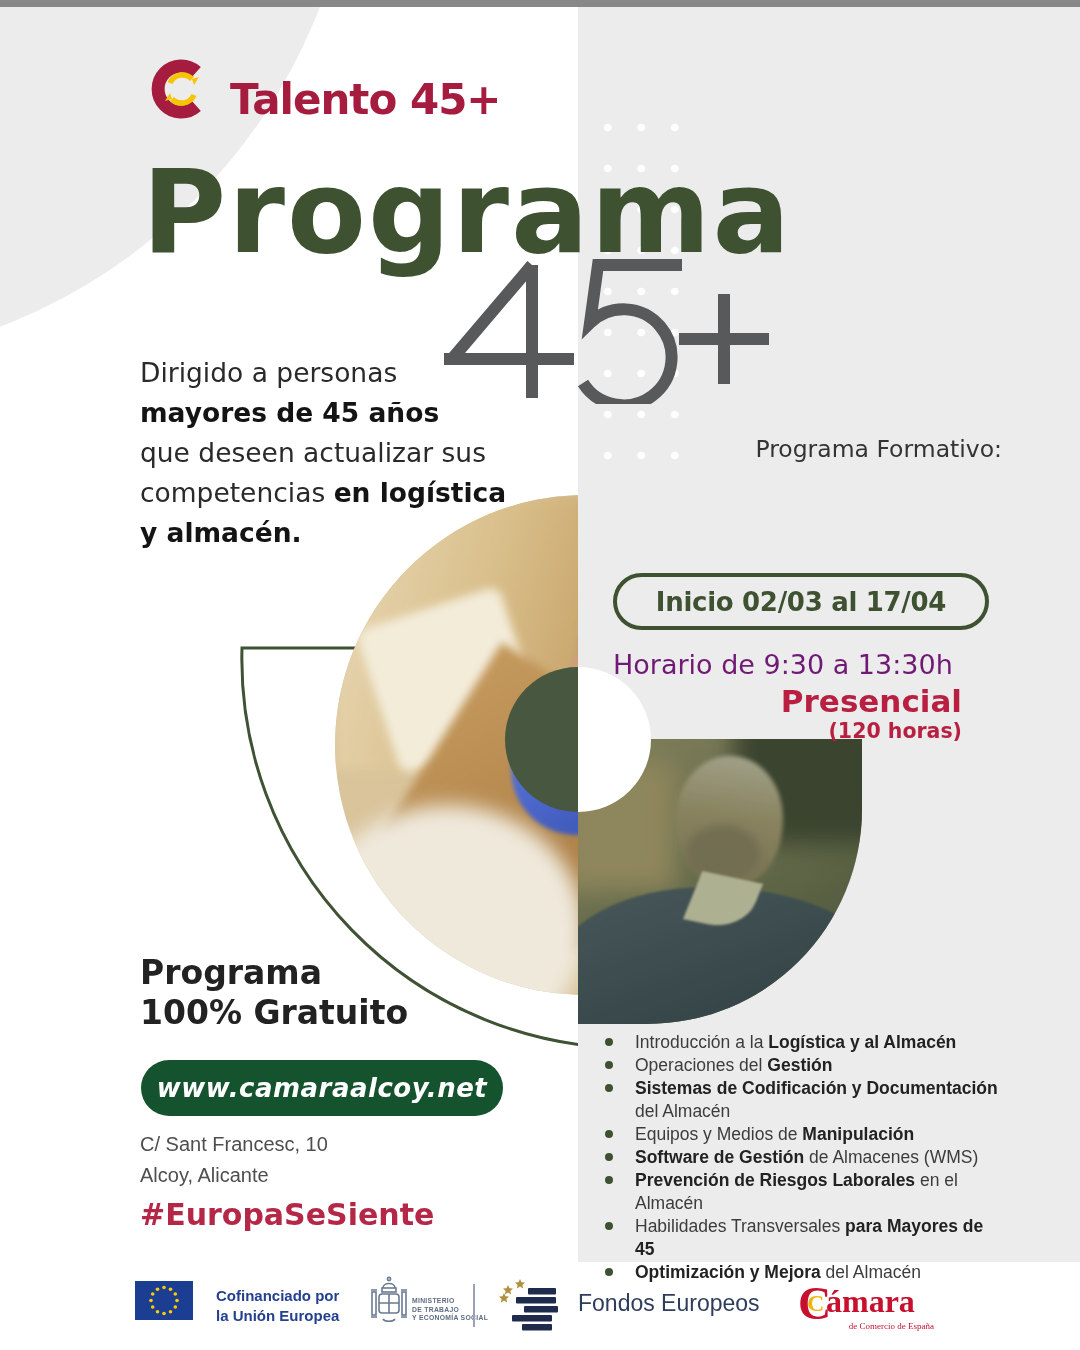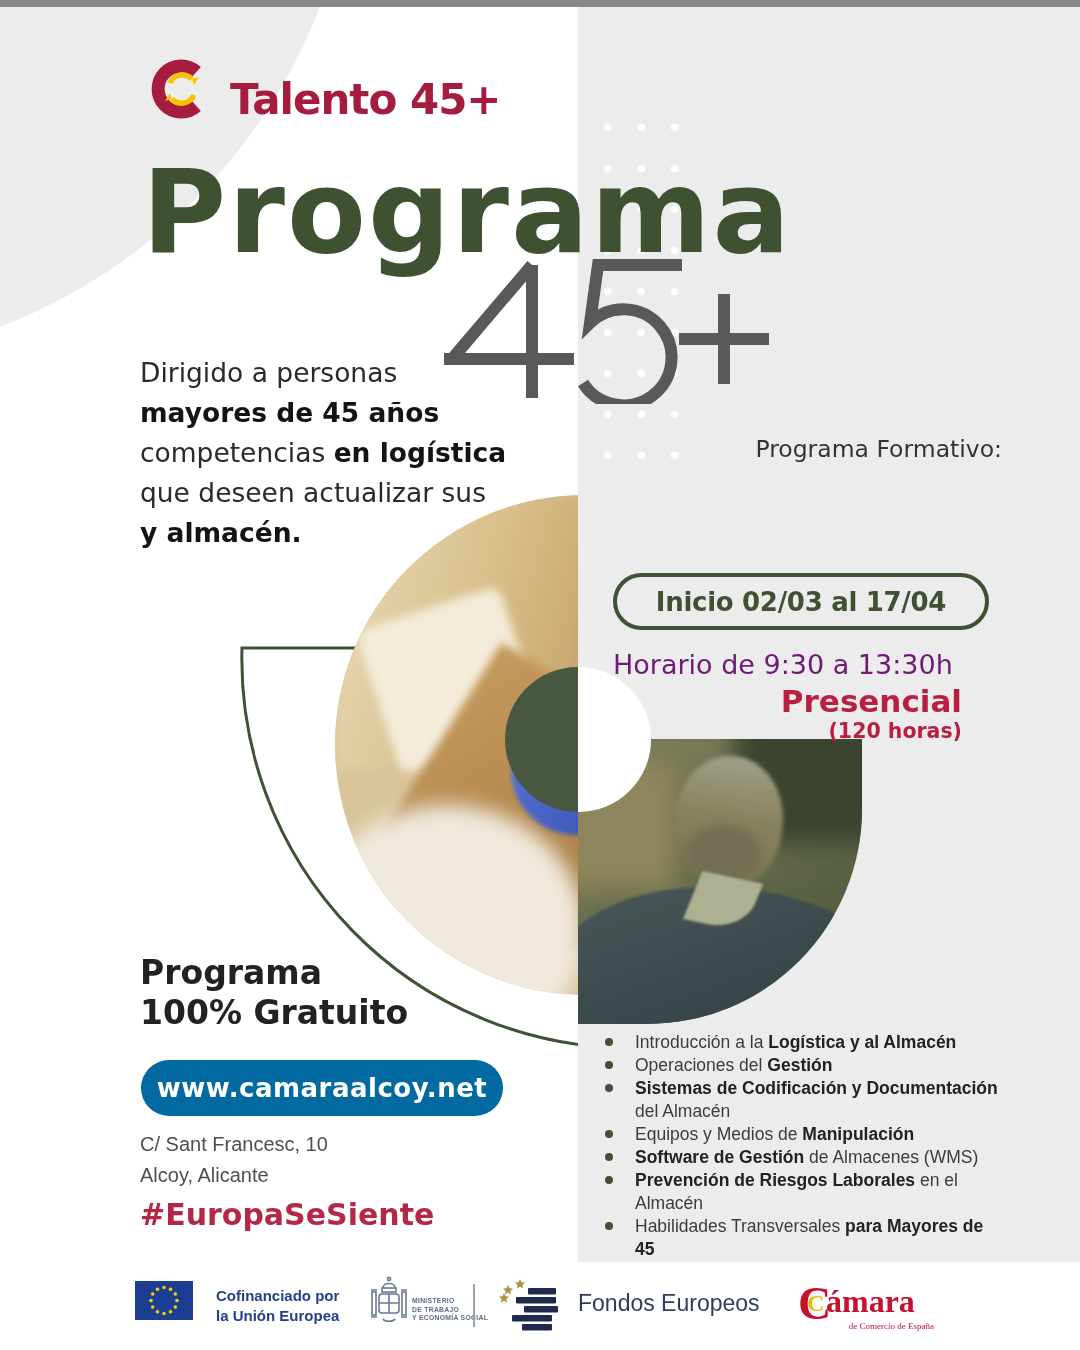--- a/index.html
+++ b/index.html
@@ -79,23 +79,23 @@
 
   
   .curriculum{left:605px;top:1024px;width:402px;z-index:5;list-style:none;margin:0;padding:0;}
   .curriculum li{display:flex;gap:22px;font-size:17.5px;line-height:23px;color:#3c3c3c;margin:0;}
   .curriculum li b{color:#222;}
   .curriculum .dot{flex:0 0 8px;width:8px;height:8px;border-radius:50%;background:#3E5130;margin-top:7px;}
 
   
   .gratuito{left:140px;top:946px;font-family:"DejaVu Sans",sans-serif;font-weight:bold;
             font-size:33px;line-height:40px;color:#222;white-space:pre-line;z-index:5;}
-  .url-pill{left:141px;top:1053px;width:362px;height:56px;border-radius:29px;background:#0369a1;
+  .url-pill{left:141px;top:1053px;width:362px;height:56px;border-radius:29px;background:#14532d;
             display:flex;align-items:center;justify-content:center;font-family:"DejaVu Sans",sans-serif;
-            font-weight:bold;font-size:26px;letter-spacing:.5px;color:#ffffff;z-index:5;cursor:pointer;}
+            font-weight:bold;font-size:26px;letter-spacing:.5px;color:#ffffff;z-index:5;cursor:pointer;font-style:italic;}
   .address{left:140px;top:1122px;font-size:20px;line-height:31px;color:#4e4e4e;white-space:pre-line;z-index:5;}
   .hashtag{left:140px;top:1190px;font-family:"DejaVu Sans",sans-serif;font-weight:bold;
            font-size:30px;color:#B52747;z-index:5;}
 
   
   .eu-flag{left:135px;top:1274px;z-index:6;}
   .eu-text{left:216px;top:1279px;font-weight:bold;font-size:15px;line-height:19.5px;color:#24408F;
            white-space:pre-line;z-index:6;}
   .ministry-svg{left:370px;top:1268px;z-index:6;}
   .ministry-text{left:412px;top:1290px;font-weight:bold;font-size:6.8px;line-height:8.6px;
@@ -163,22 +163,22 @@
     <g fill="none" stroke="#58595B" stroke-width="12">
       <path d="M92,6 L12,100 M4,100 H134 M92,6 V139"></path>
       <path d="M242,6 H158 L150,64 A48,48 0 1 1 143,124"></path>
       <path d="M284,35 V125 M239,80 H329"></path>
     </g>
   </svg>
 
   <div class="abs intro" id="intro">
       <div><span>Dirigido a personas</span></div>
       <div><b>mayores de 45 años</b></div>
+      <div><span>que deseen actualizar sus</span></div>
       <div><span>competencias </span><b>en logística</b></div>
-      <div><span>que deseen actualizar sus</span></div>
       <div><b>y almacén.</b></div>
     </div>
 
   <div class="abs pf-label">Programa Formativo:</div>
   <div class="abs pill-inicio">Inicio 02/03 al 17/04</div>
   <div class="abs horario">Horario de 9:30 a 13:30h</div>
   <div class="abs presencial">Presencial</div>
   <div class="abs horas">(120 horas)</div>
 
   <ul class="abs curriculum" id="curriculum">
@@ -202,20 +202,24 @@
         <span class="dot"></span>
         <div><b>Software de Gestión</b><span> de Almacenes (WMS)</span></div>
       </li>
       <li>
         <span class="dot"></span>
         <div><b>Prevención de Riesgos Laborales</b><span> en el Almacén</span></div>
       </li>
       <li>
         <span class="dot"></span>
         <div><span>Habilidades Transversales </span><b>para Mayores de 45</b></div>
+      </li>
+      <li>
+        <span class="dot"></span>
+        <div><b>Optimización y Mejora</b><span> del Almacén</span></div>
       </li>
     </ul>
 
   <div class="abs gratuito">Programa
 100% Gratuito</div>
   <div class="abs url-pill">www.camaraalcoy.net</div>
   <div class="abs address">C/ Sant Francesc, 10
 Alcoy, Alicante</div>
   <div class="abs hashtag">#EuropaSeSiente</div>
 

